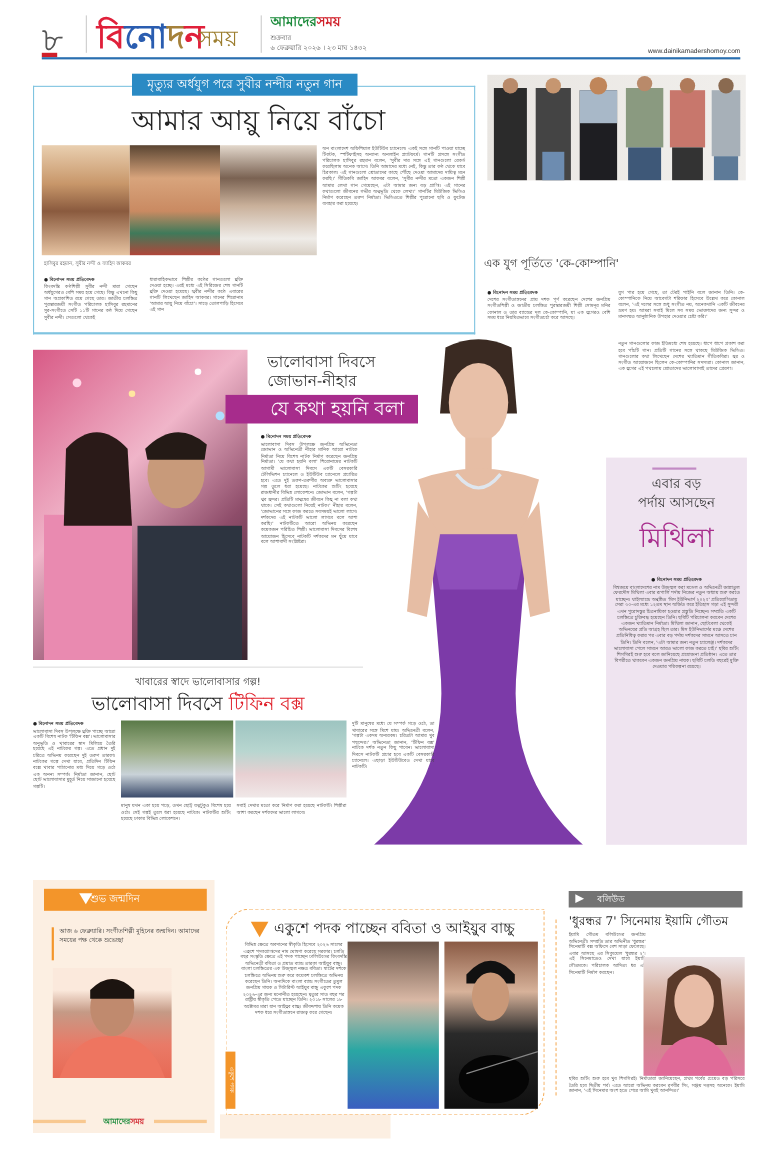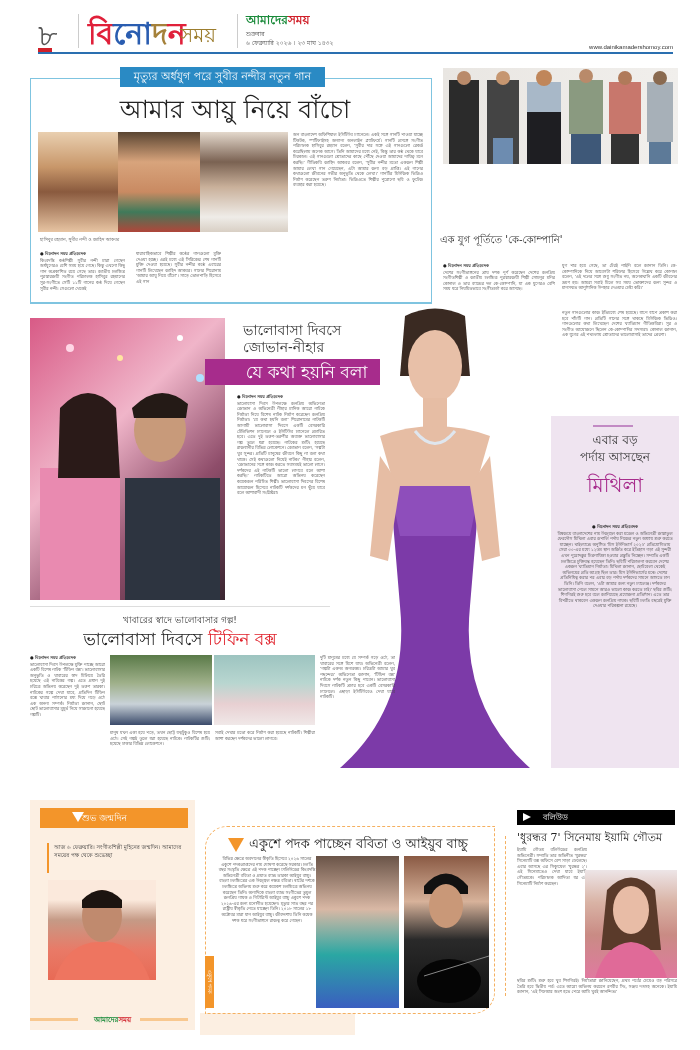--- a/index.html
+++ b/index.html
@@ -47,21 +47,21 @@
   #s3-photo { left: 30px; top: 318px; width: 195px; height: 282px; background: linear-gradient(135deg,#d85a86 0%,#f0b5c9 40%,#8e4d6a 70%,#3a2630 100%); }
   #s3-kicker { left: 243px; top: 322px; font-size: 14px; line-height: 17px; color: #333; font-family: "DejaVu Serif", serif; }
   #s3-title { left: 205px; top: 359px; width: 175px; height: 26px; background: #a72c8c; color: #fff; font-size: 17px; text-align: center; line-height: 26px; font-family: "DejaVu Serif", serif; padding-left: 28px; }
   #s3-text { left: 237px; top: 394px; width: 88px; height: 210px; }
 
   
   #model { left: 320px; top: 306px; width: 230px; height: 462px; }
   #s4-box { left: 551px; top: 416px; width: 128px; height: 352px; background: #efe4f0; }
   #s4-line { left: 593px; top: 425px; width: 40px; height: 1.5px; background: #c28ac4; }
   #s4-kicker { left: 551px; top: 432px; width: 128px; text-align: center; font-size: 12px; line-height: 17px; color: #333; }
-  #s4-title { left: 551px; top: 470px; width: 128px; text-align: center; font-size: 20px; color: #a72c8c; font-family: "DejaVu Serif", serif; }
+  #s4-title { left: 551px; top: 470px; width: 128px; text-align: center; font-size: 24px; color: #a72c8c; font-family: "DejaVu Serif", serif; }
   #s4-text { left: 556px; top: 524px; width: 118px; height: 240px; }
 
   
   #s5-topline { left: 30px; top: 606px; width: 300px; height: 1px; background: #ddd; }
   #s5-kicker { left: 30px; top: 613px; width: 300px; text-align: center; font-size: 9px; color: #333; }
   #s5-title { left: 30px; top: 626px; width: 300px; text-align: center; font-size: 17px; color: #222; font-family: "DejaVu Serif", serif; }
   #s5-title .red { color: #e0202a; }
   #s5-col1 { left: 30px; top: 655px; width: 75px; height: 108px; }
   #s5-photo { left: 110px; top: 655px; width: 205px; height: 70px; display: flex; gap: 2px; }
   #s5-col2 { left: 110px; top: 730px; width: 100px; height: 35px; }
@@ -84,21 +84,21 @@
   #s6-frame { left: 205px; top: 826px; width: 290px; height: 188px; border: 1.5px dashed #f5b060; border-radius: 22px 0 22px 0; }
   #s6-shade { left: 200px; top: 1013px; width: 155px; height: 22px; background: #fcefe2; }
   #s6-tri { left: 228px; top: 838px; width: 0; height: 0; border-left: 8px solid transparent; border-right: 8px solid transparent; border-top: 14px solid #f3952a; }
   #s6-title { left: 249px; top: 834px; font-size: 13px; color: #222; font-family: "DejaVu Serif", serif; }
   #s6-tab { left: 205px; top: 956px; width: 9px; height: 52px; background: #f3952a; color: #fff; font-size: 5px; writing-mode: vertical-rl; text-align: center; }
   #s6-text { left: 218px; top: 856px; width: 98px; height: 152px; }
   #s6-photo1 { left: 316px; top: 856px; width: 83px; height: 152px; background: linear-gradient(180deg,#6a5448 0%,#d9b8a5 35%,#2aa7a3 65%,#3a5ec0 100%); }
   #s6-photo2 { left: 404px; top: 856px; width: 85px; height: 152px; background: linear-gradient(180deg,#8a5a44 0%,#d7b29a 30%,#2a2a2a 55%,#101010 100%); }
 
   
-  #s7-head { left: 517px; top: 810px; width: 158px; height: 15px; background: #000000; color: #fff; font-size: 8px; line-height: 15px; padding-left: 26px; }
+  #s7-head { left: 517px; top: 810px; width: 158px; height: 15px; background: #737373; color: #fff; font-size: 8px; line-height: 15px; padding-left: 26px; }
   #s7-tri { left: 523px; top: 813px; width: 0; height: 0; border-top: 4.5px solid transparent; border-bottom: 4.5px solid transparent; border-left: 8px solid #fff; }
   #s7-title { left: 517px; top: 829px; width: 160px; font-size: 11px; color: #222; font-family: "DejaVu Serif", serif; }
   #s7-text1 { left: 517px; top: 847px; width: 70px; height: 125px; }
   #s7-photo { left: 585px; top: 870px; width: 92px; height: 108px; background: linear-gradient(180deg,#ede5e7 0%,#d9b3a5 30%,#c98b84 60%,#e07aa0 100%); }
   #s7-text2 { left: 517px; top: 978px; width: 160px; height: 60px; }
   #s7-divider { left: 505px; top: 836px; width: 1px; height: 160px; border-left: 1px dashed #f5b060; }
 </style>
 </head>
 <body>
 

